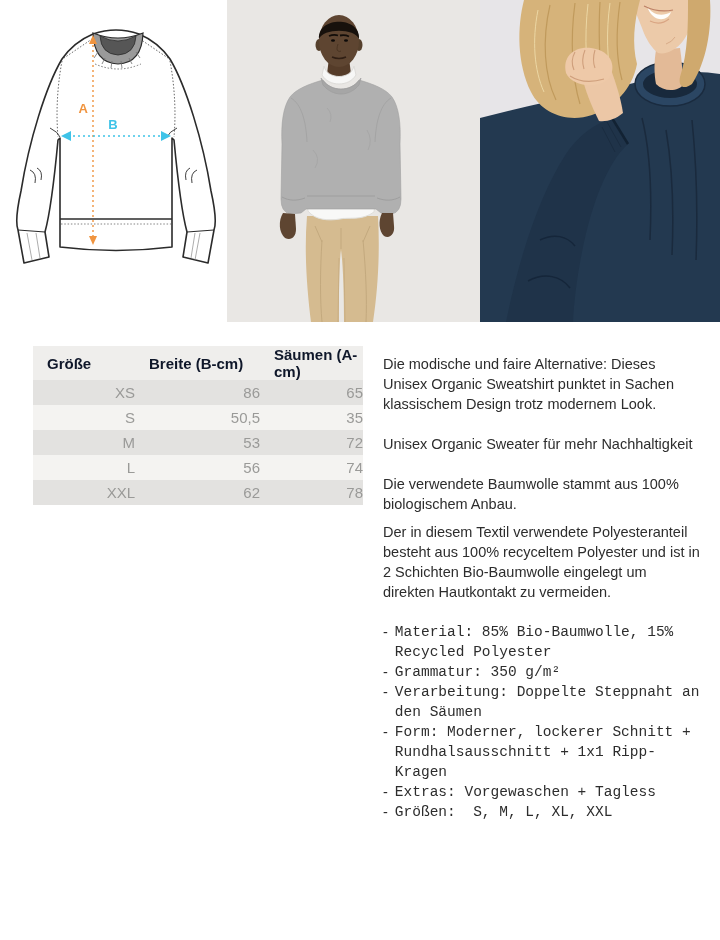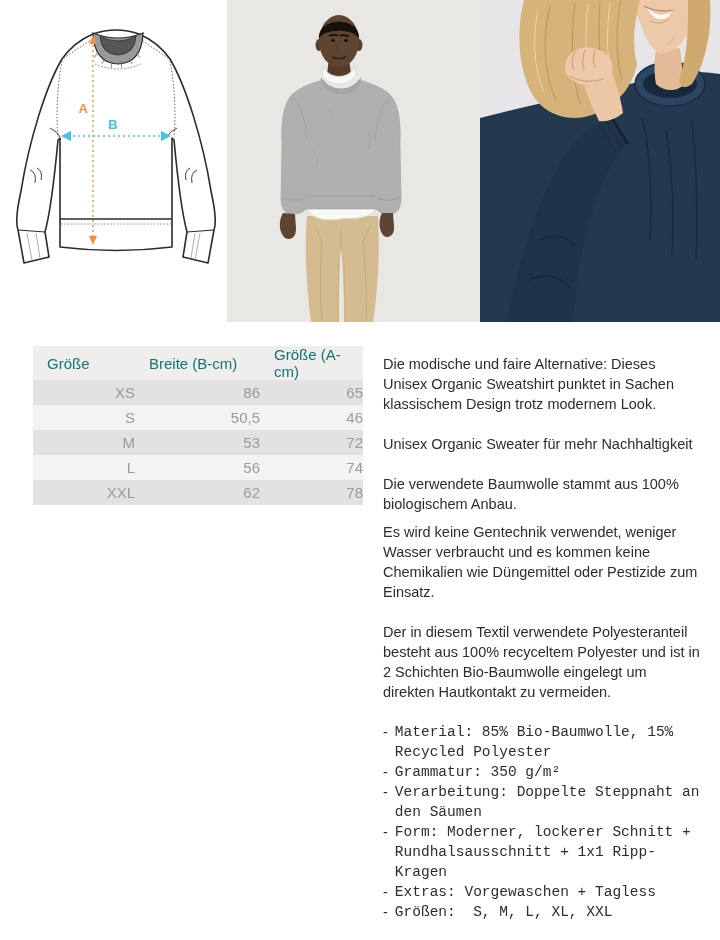--- a/index.html
+++ b/index.html
@@ -19,21 +19,21 @@
   .content { display:flex; padding:24px 0 0 33px; }
   .left-col  { width:330px; flex:0 0 330px; }
   .right-col { width:317px; flex:0 0 317px; margin-left:20px;
                font-size:14.5px; line-height:20px; color:#2d2d2d; }
 
   table.sizes { width:330px; border-collapse:collapse; table-layout:fixed;
                 font-size:15px; }
   table.sizes col.c1 { width:102px; }
   table.sizes col.c2 { width:125px; }
   table.sizes col.c3 { width:103px; }
-  table.sizes th { text-align:left; font-weight:normal; color:#0f766e;
+  table.sizes th { text-align:left; font-weight:bold; color:#0f172a;
                    background:#efeeec; height:25px; padding:0 0 0 14px; }
   table.sizes td { color:#9a9a98; height:25px; padding:0 0 0 14px;text-align:right; }
   table.sizes tbody tr:nth-child(odd)  td { background:#e3e2e0; }
   table.sizes tbody tr:nth-child(even) td { background:#f4f3f1; }
 
   .tolerance { margin-top:31px; font-size:14.5px; color:#2d2d2d; }
 
   .right-col p { margin:8px 0 20px 0; }
   .right-col p.no-gap { margin-bottom:0; }
   ul.specs { list-style:none; }
@@ -191,33 +191,33 @@
       <table class="sizes">
         <colgroup>
             <col class="c1">
             <col class="c2">
             <col class="c3">
           </colgroup>
         <thead>
           <tr>
             <th>Größe</th>
             <th>Breite (B-cm)</th>
-            <th>Größe (A-cm)</th>
+            <th>Säumen (A-cm)</th>
           </tr>
         </thead>
         <tbody>
           <tr>
             <td>XS</td>
             <td>86</td>
             <td>65</td>
           </tr>
           <tr>
             <td>S</td>
             <td>50,5</td>
-            <td>46</td>
+            <td>35</td>
           </tr>
           <tr>
             <td>M</td>
             <td>53</td>
             <td>72</td>
           </tr>
           <tr>
             <td>L</td>
             <td>56</td>
             <td>74</td>
@@ -228,21 +228,20 @@
             <td>78</td>
           </tr>
         </tbody>
       </table>
     </div>
 
     <div class="right-col">
       <p>Die modische und faire Alternative: Dieses Unisex Organic Sweatshirt punktet in Sachen klassischem Design trotz modernem Look.</p>
       <p>Unisex Organic Sweater für mehr Nachhaltigkeit</p>
       <p class="no-gap">Die verwendete Baumwolle stammt aus 100% biologischem Anbau.</p>
-      <p>Es wird keine Gentechnik verwendet, weniger Wasser verbraucht und es kommen keine Chemikalien wie Düngemittel oder Pestizide zum Einsatz.</p>
       <p>Der in diesem Textil verwendete Polyesteranteil besteht aus 100% recyceltem Polyester und ist in 2 Schichten Bio-Baumwolle eingelegt um direkten Hautkontakt zu vermeiden.</p>
       <ul class="specs">
         <li>
           <span class="dash">-</span>
           <span class="btext">Material: 85% Bio-Baumwolle, 15% Recycled Polyester</span>
         </li>
         <li>
           <span class="dash">-</span>
           <span class="btext">Grammatur: 350 g/m²</span>
         </li>

